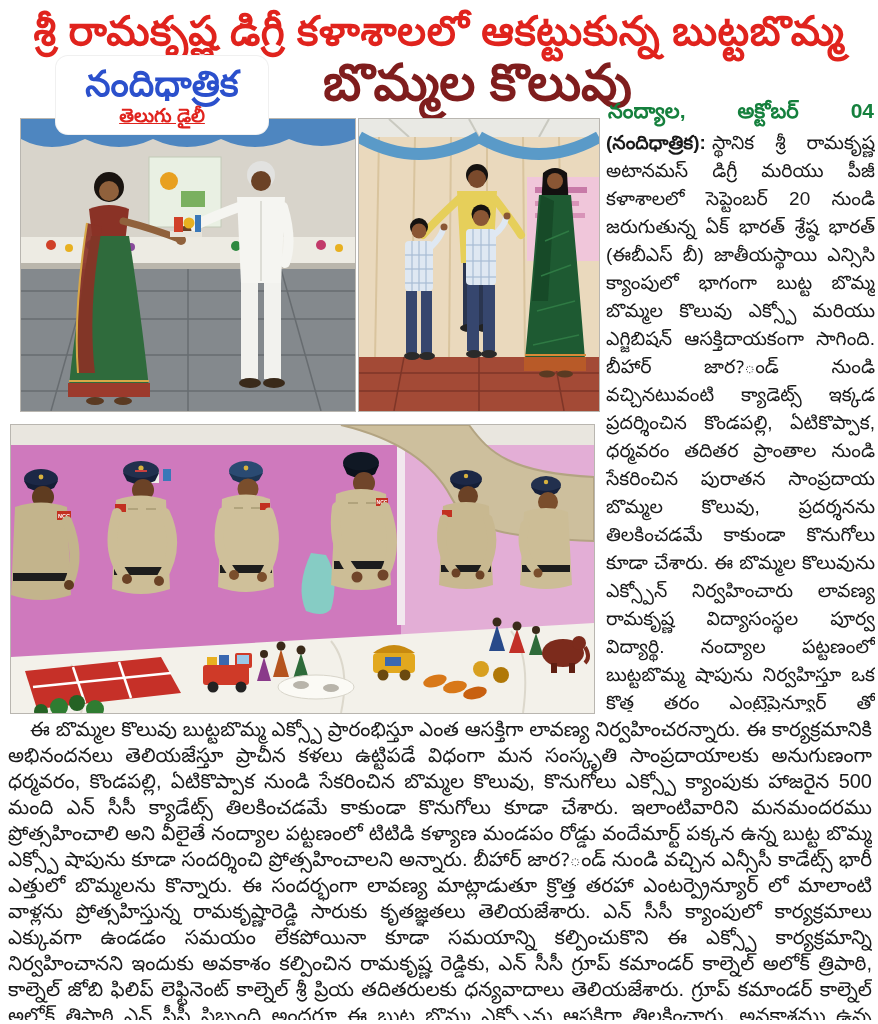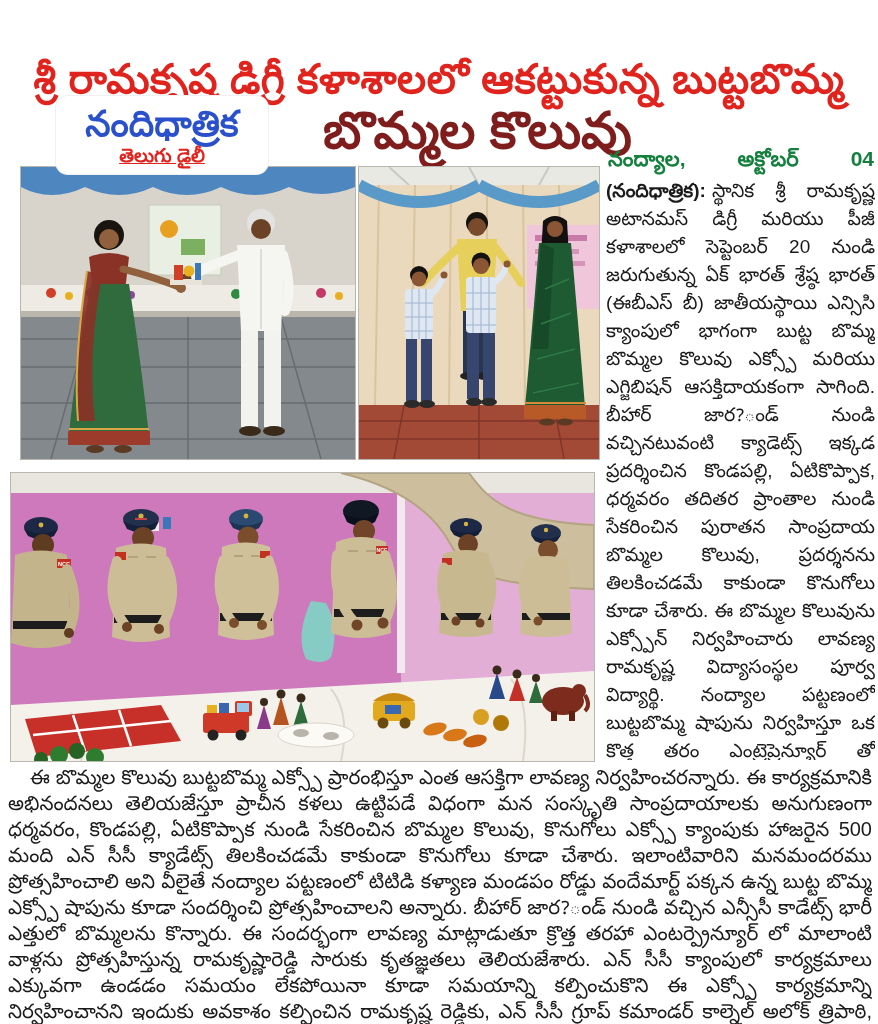--- a/index.html
+++ b/index.html
@@ -1,31 +1,31 @@
 <!DOCTYPE html>
 <html><head>
 <meta charset="utf-8">
 <style>
   html,body{margin:0;padding:0;background:#ffffff;}
   .page{
     position:relative;width:878px;height:1024px;background:#ffffff;
     font-family:"Liberation Sans","DejaVu Sans",sans-serif;overflow:hidden;
   }
-  .abs{position:absolute;margin-top:48px;}
+  .abs{position:absolute;}
   .headline1{
     top:4px;left:8px;width:862px;text-align:center;
     font-size:41px;line-height:54px;font-weight:bold;color:#e0231d;
     letter-spacing:0.5px;white-space:nowrap;
   }
   .headline2{
     top:58px;left:252px;width:380px;text-align:right;
     font-size:51px;line-height:50px;font-weight:bold;color:#7f1d1d;white-space:nowrap;
   }
   .masthead{
-    top:48px;left:56px;width:212px;height:78px;background:#ffffff;
+    top:56px;left:56px;width:212px;height:78px;background:#ffffff;
     border-radius:12px;z-index:5;display:flex;flex-direction:column;
     align-items:center;justify-content:center;box-shadow:0 0 0 1px #f0f0f0;
   }
   .m-title{font-size:36px;line-height:42px;font-weight:bold;color:#2b50cc;white-space:nowrap;}
   .m-sub{font-size:19px;line-height:22px;font-weight:bold;color:#e0231d;white-space:nowrap;text-decoration:underline;}
   figure{margin:0;padding:0;}
   .photo{z-index:1;border:1px solid #b9b6b0;background:#ddd;}
   .photo svg{display:block;}
   .ph1{top:118px;left:20px;}
   .ph2{top:118px;left:358px;}

